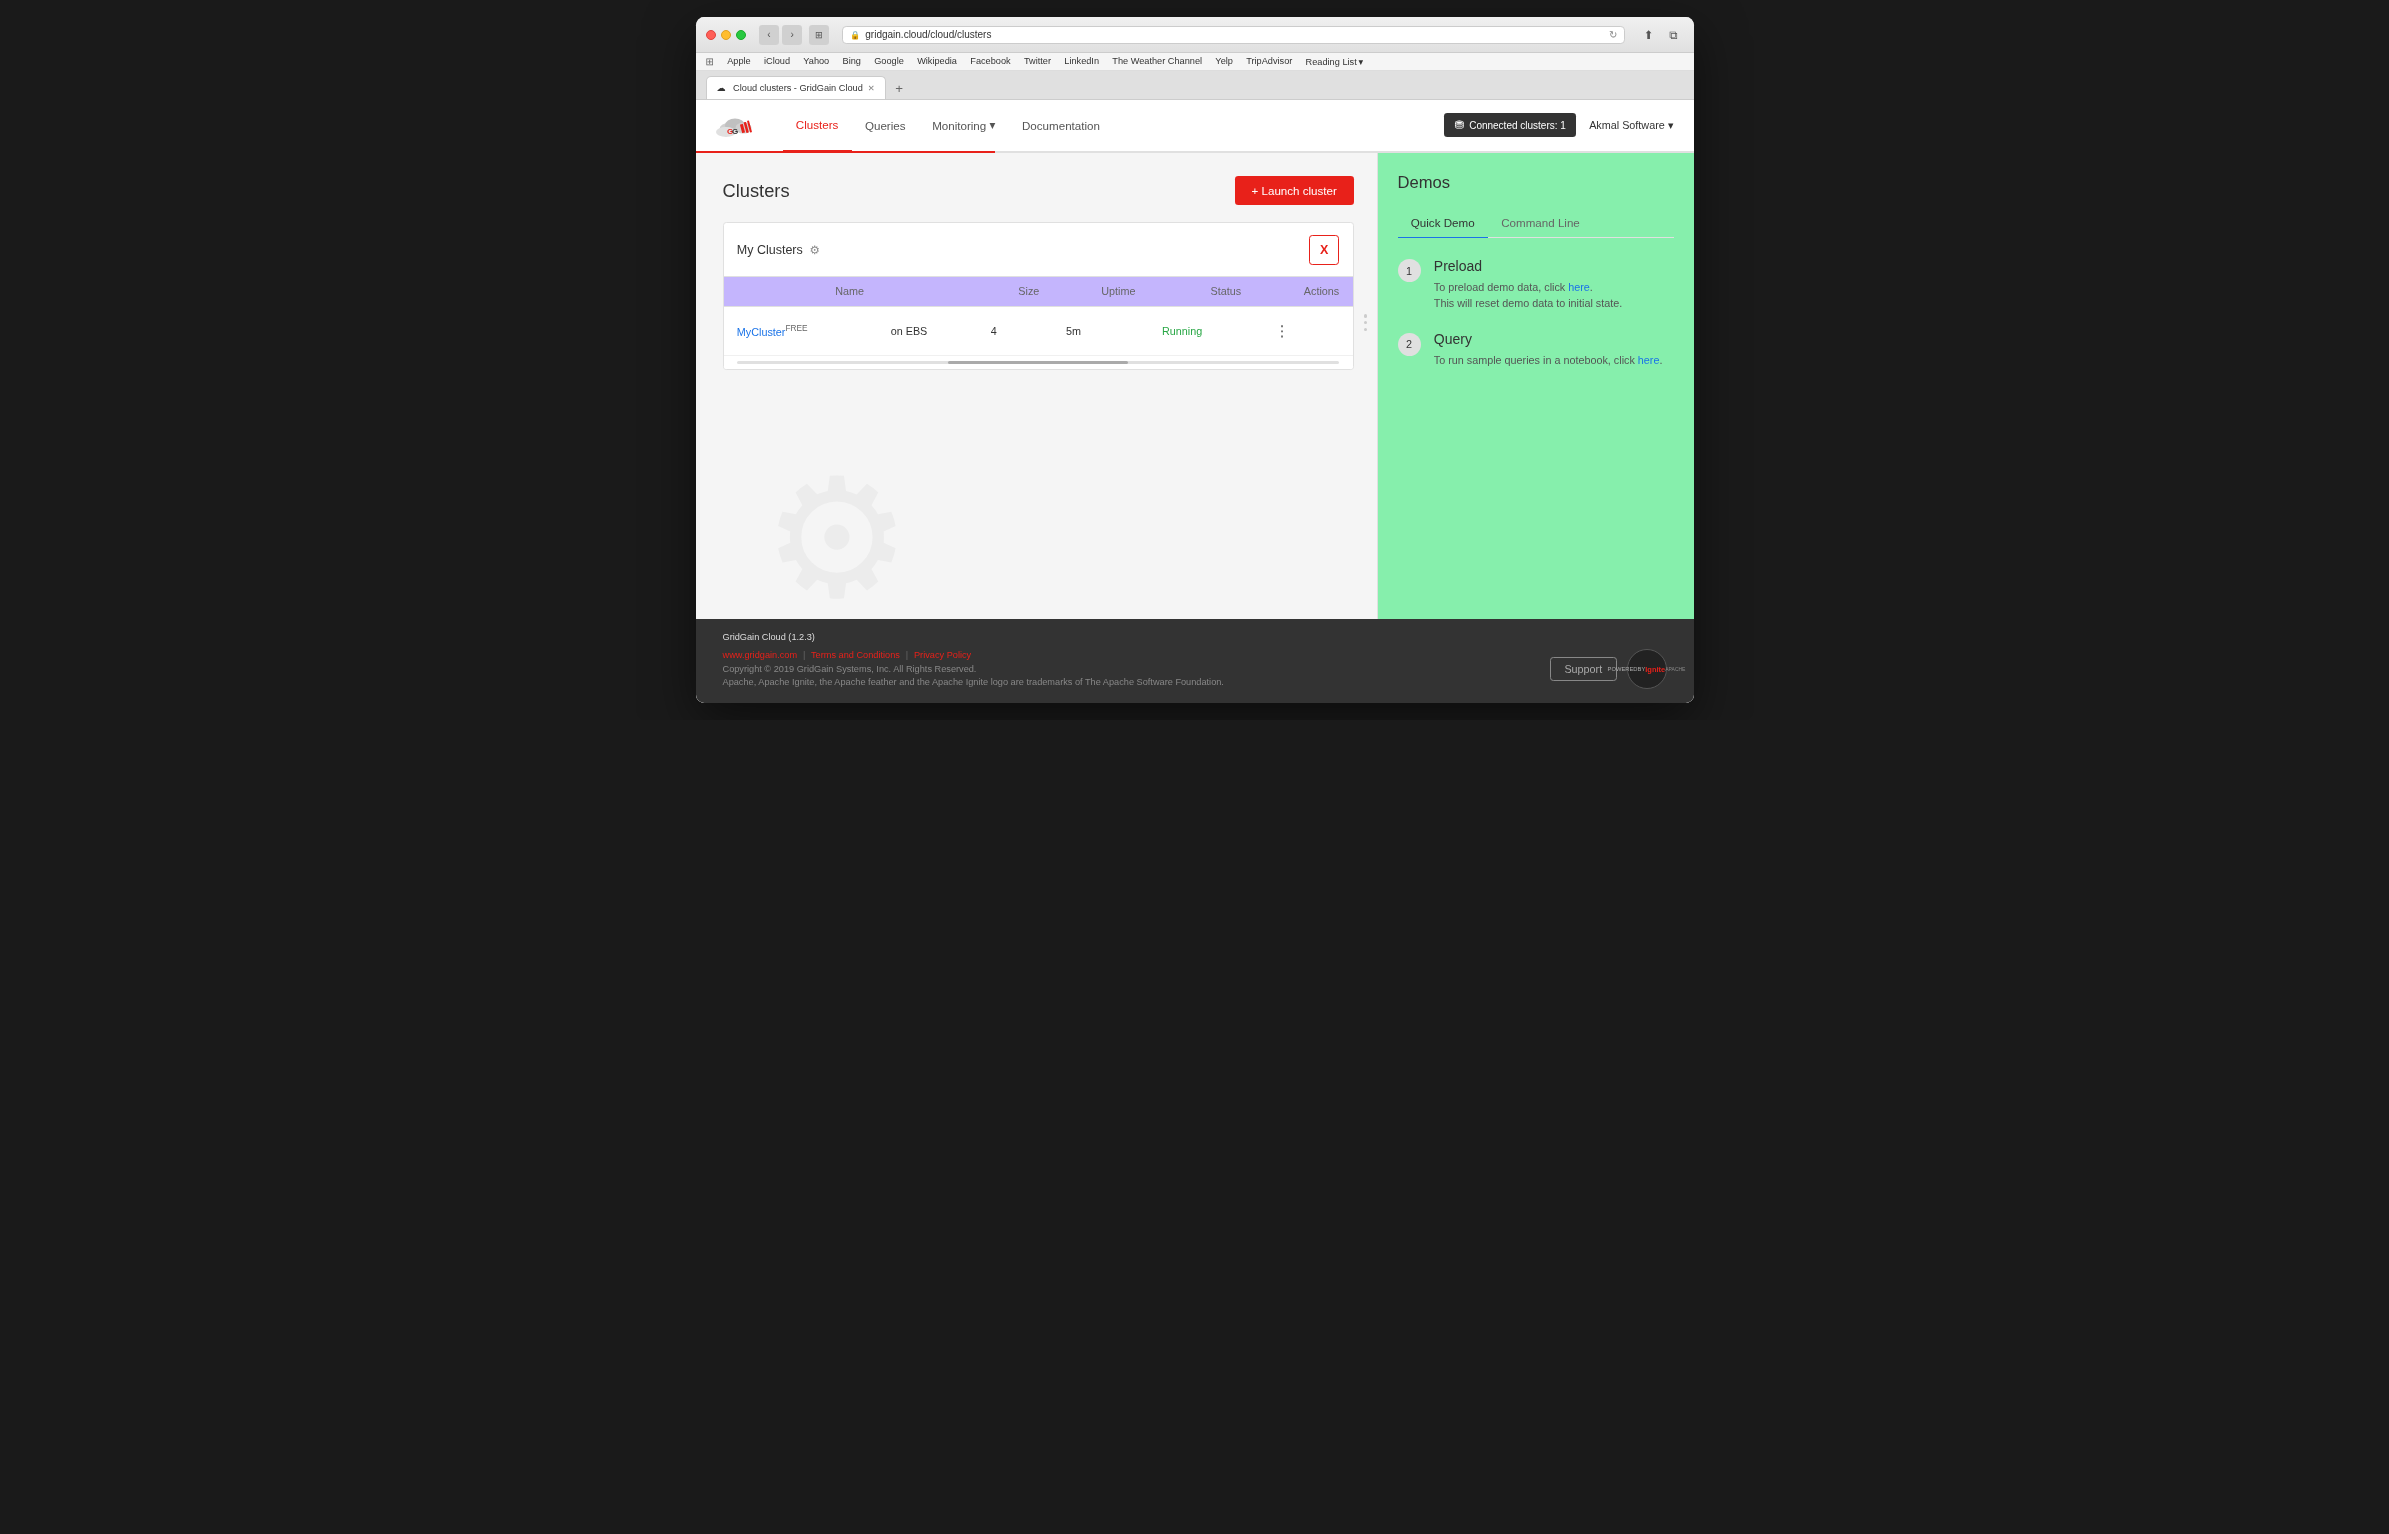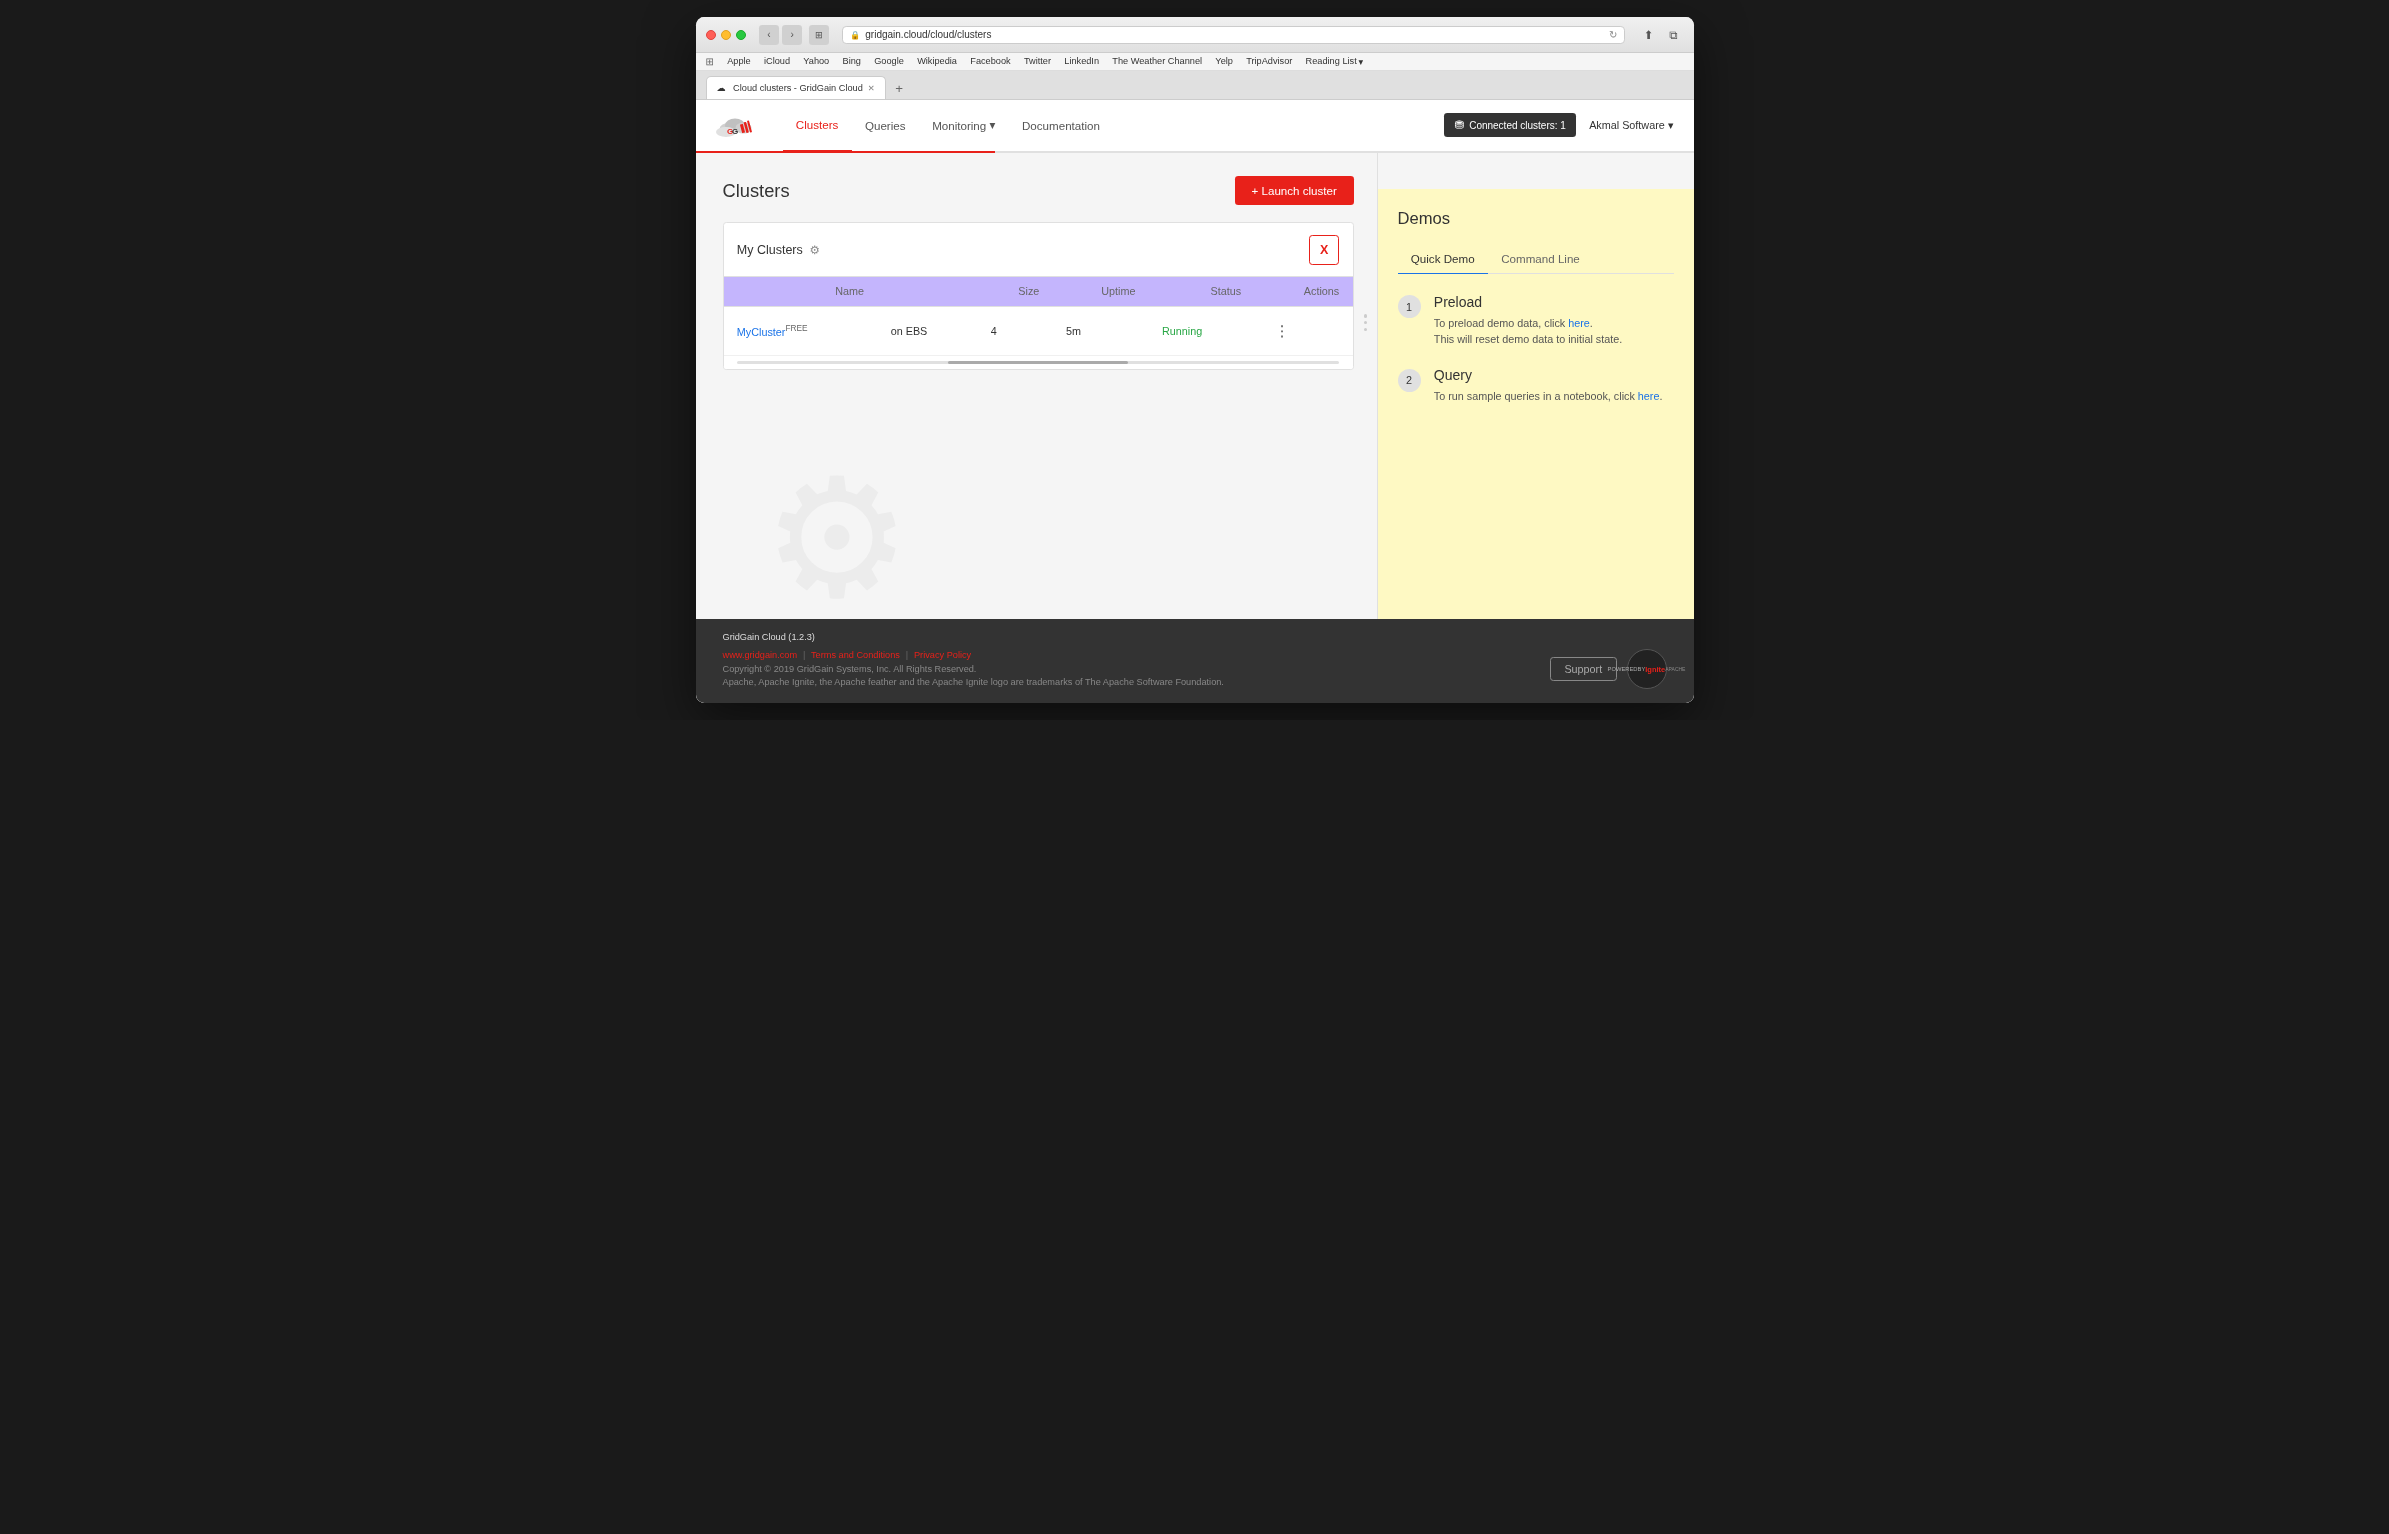--- a/index.html
+++ b/index.html
@@ -131,21 +131,21 @@
       cursor: pointer;
     }
     .bookmark-item {
       font-size: 9.2px;
       color: #333;
       cursor: pointer;
       white-space: nowrap;
     }
     .reading-list {
       display: flex;
-      align-items: center;
+      align-items: flex-end;
       gap: 1.7px;
       cursor: pointer;
     }
 
     
     .tab-bar {
       background: #e0e0e0;
       padding: 5px 10px 0;
       display: flex;
       align-items: flex-end;
@@ -410,22 +410,21 @@
       width: 30%;
       height: 100%;
       background: #aaa;
       border-radius: 1.7px;
     }
 
     
     .demos-section {
       width: 316px;
       padding: 20px 20px;
-      background: #fef9c3;
-      margin-top: 36px;
+      background: #86efac;
     }
 
     .demos-title {
       font-size: 16.6px;
       font-weight: 400;
       color: #333;
       margin-bottom: 16.6px;
     }
 
     

